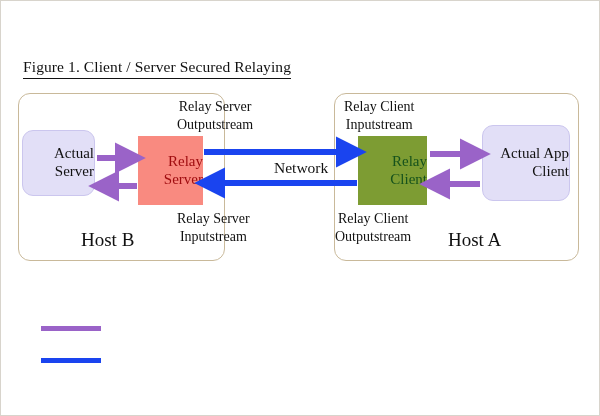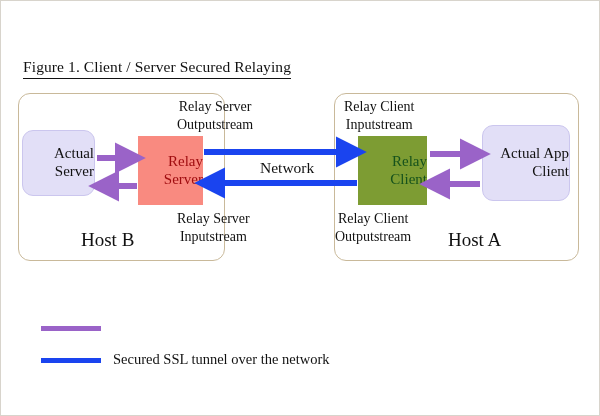--- a/index.html
+++ b/index.html
@@ -99,21 +99,21 @@
   .stream-label.center { text-align: center; }
   .stream-label.left   { text-align: center; }
 
   #relay-server-out-label { left: 176px; top: 97px;  }
   #relay-server-in-label  { left: 176px; top: 209px; }
   #relay-client-in-label  { left: 343px; top: 97px;  }
   #relay-client-out-label { left: 334px; top: 209px; }
 
   #network-label {
     position: absolute;
-    left: 255px;
+    left: 269px;
     top: 158px;
     font-size: 15.5px;
     color: #111111;
     background: #ffffff;
     padding: 0 4px;
     white-space: nowrap;
   }
 
   
   .arrow-svg {
@@ -219,16 +219,15 @@
 
   <div id="relay-client-out-label" class="stream-label left">
     <div>Relay Client</div>
     <div>Outputstream</div>
   </div>
 
   <div id="legend">
     <div id="legend-swatch-purple" class="legend-swatch"></div>
 
     <div id="legend-swatch-blue" class="legend-swatch"></div>
-    <div id="legend-text-blue" class="legend-text">Secured SSL tunnel over the network</div>
   </div>
 
 </div>
 
 </body></html>

